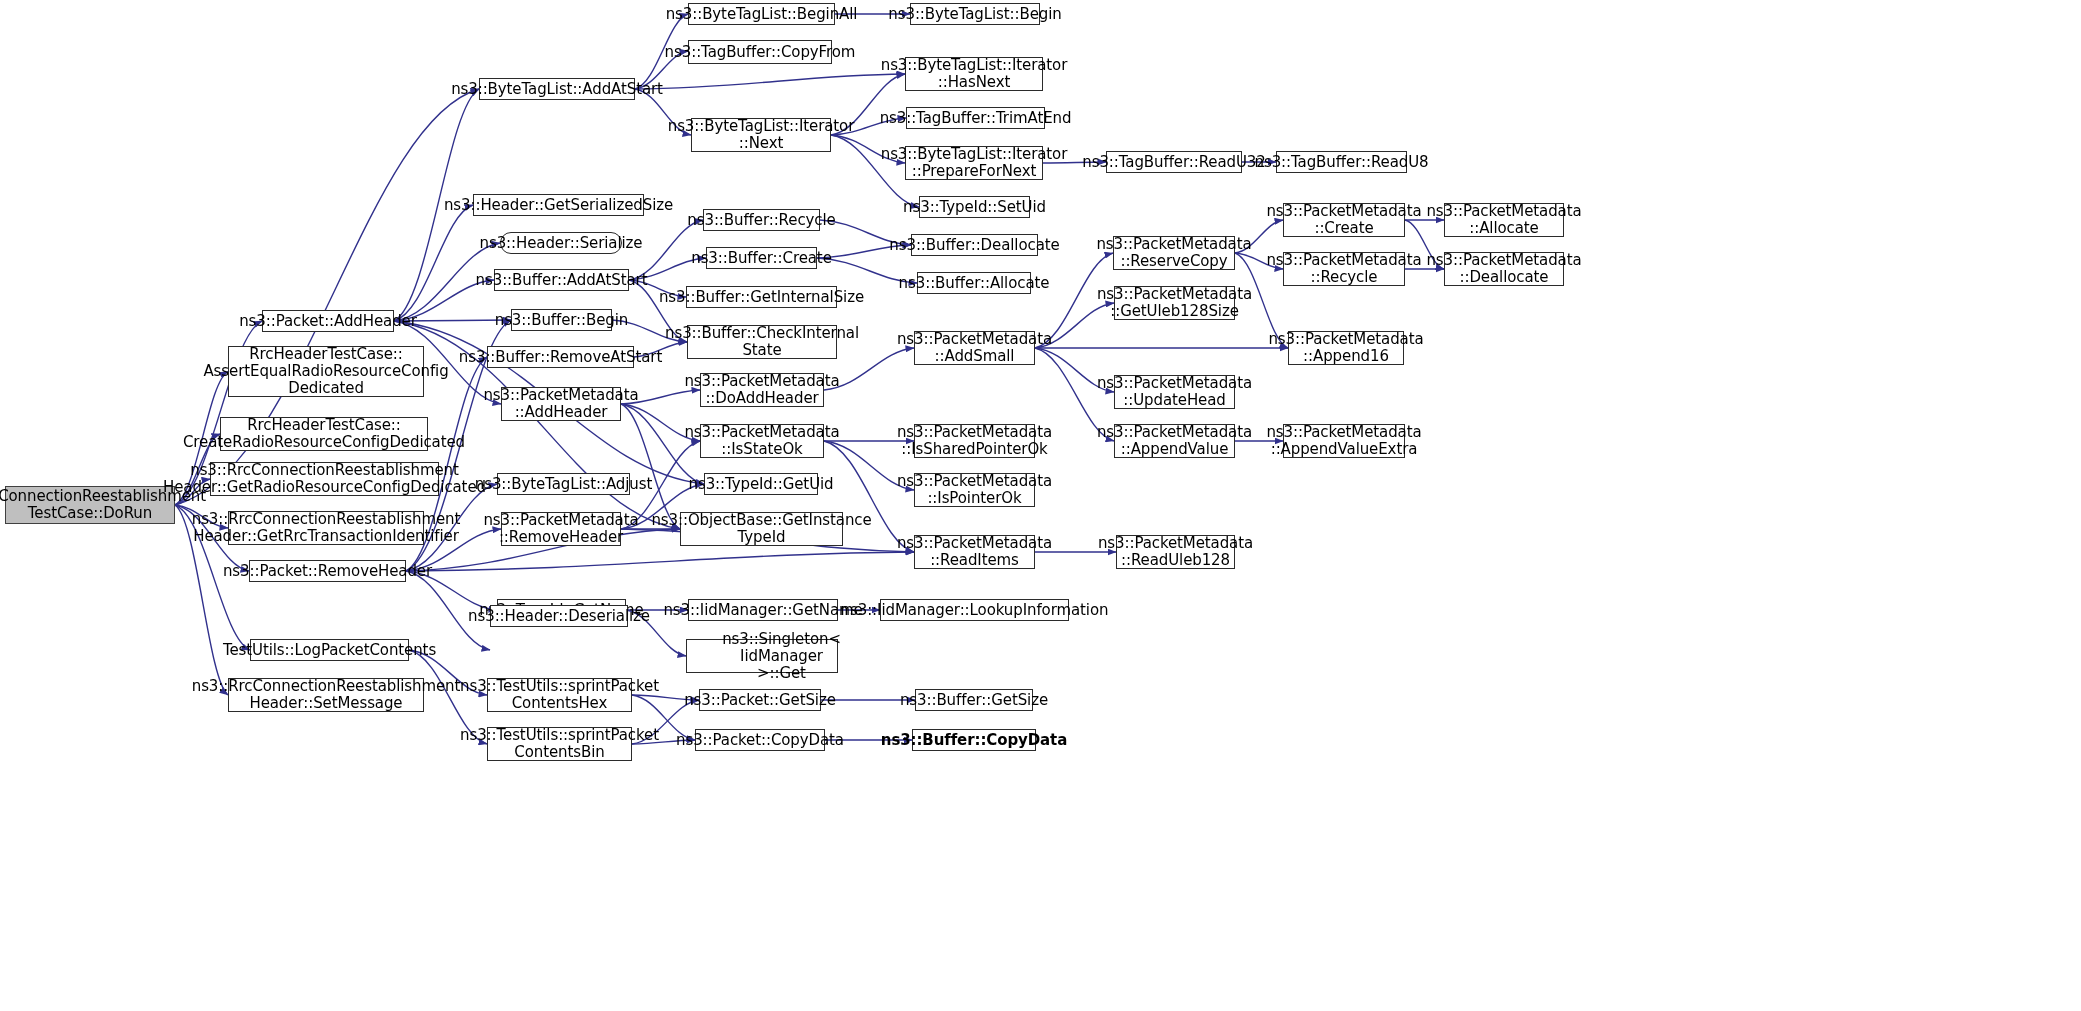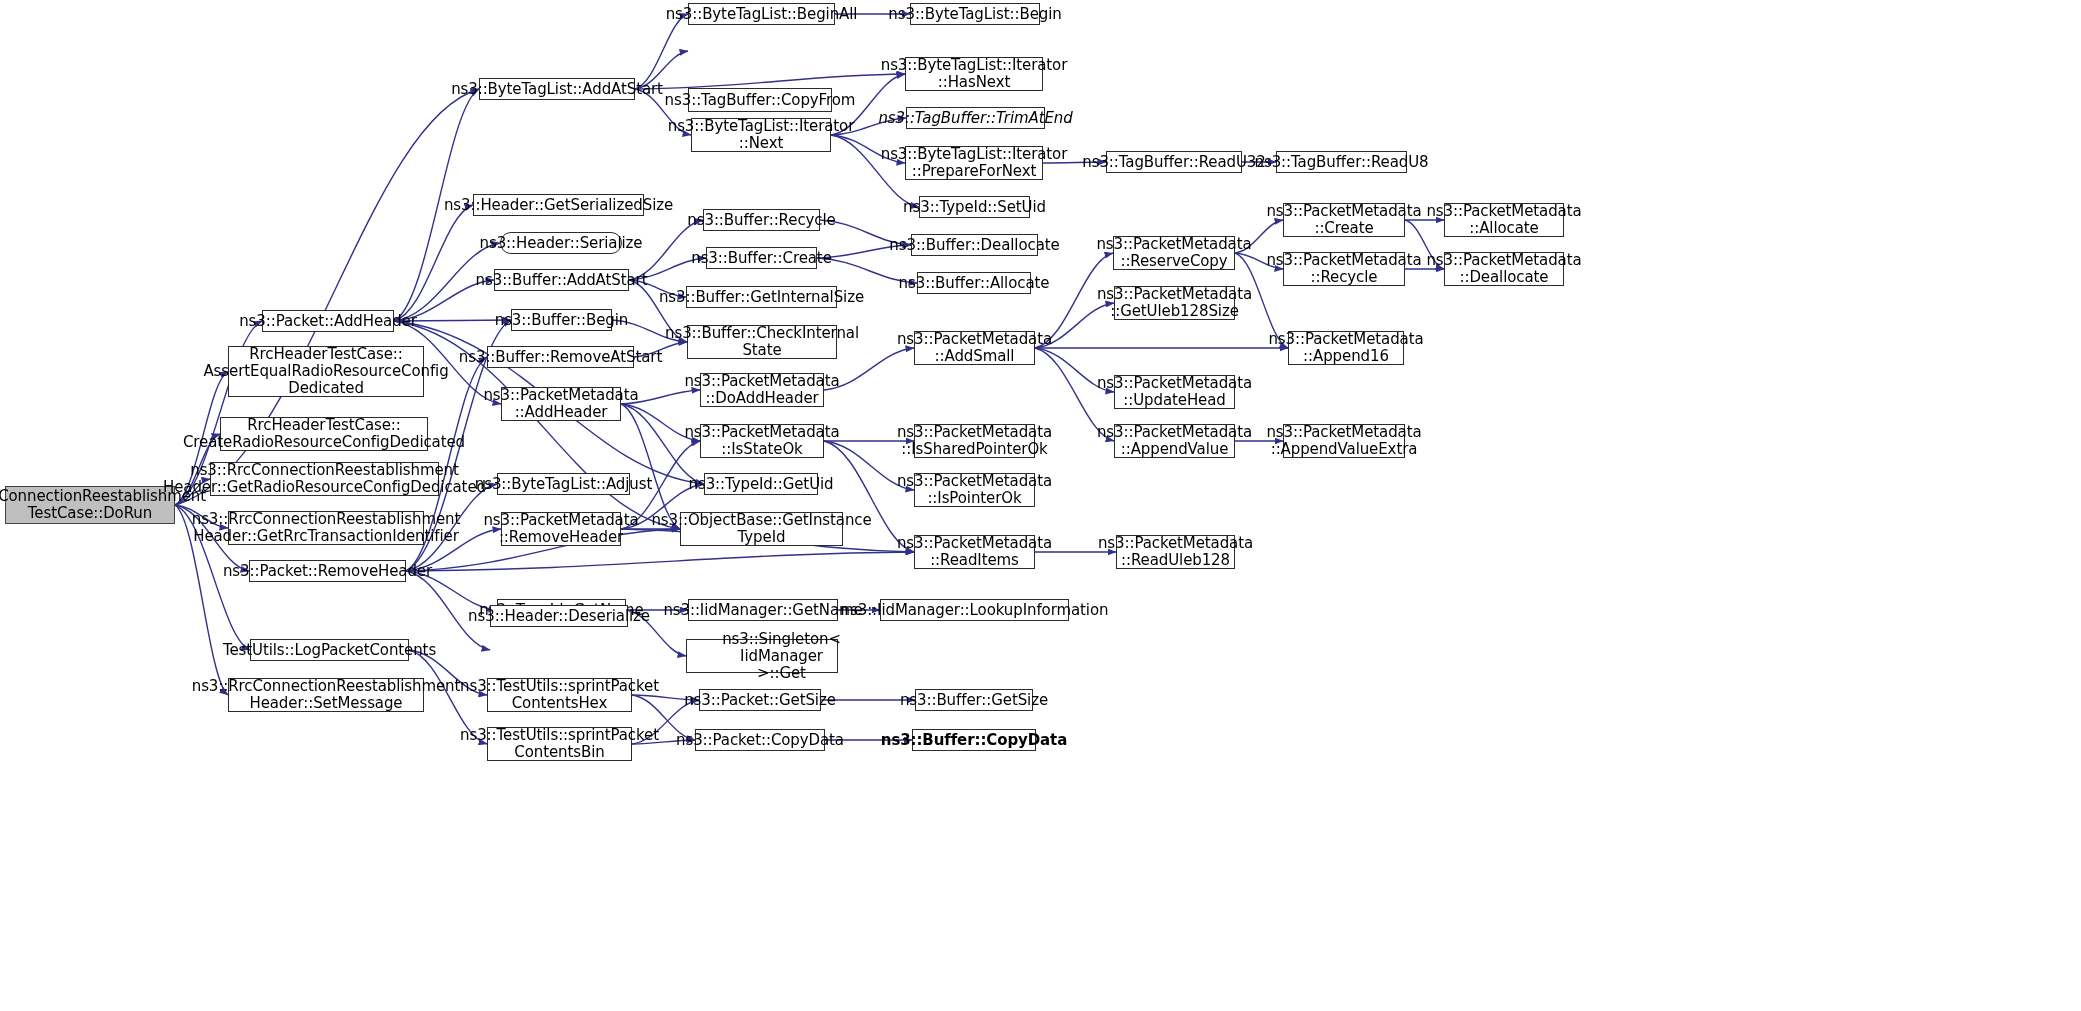--- a/index.html
+++ b/index.html
@@ -161,21 +161,21 @@
       <div class="node" style="left: 497px; top: 473px; width: 133px; height: 22px;">ns3::ByteTagList::Adjust</div>
       <div class="node" style="left: 501px; top: 512px; width: 120px; height: 34px;">ns3::PacketMetadata
 ::RemoveHeader</div>
       <div class="node" style="left: 497px; top: 599px; width: 129px; height: 22px;">ns3::TypeId::GetName</div>
       <div class="node" style="left: 490px; top: 605px; width: 138px; height: 22px;">ns3::Header::Deserialize</div>
       <div class="node" style="left: 487px; top: 678px; width: 145px; height: 34px;">ns3::TestUtils::sprintPacket
 ContentsHex</div>
       <div class="node" style="left: 487px; top: 727px; width: 145px; height: 34px;">ns3::TestUtils::sprintPacket
 ContentsBin</div>
       <div class="node" style="left: 688px; top: 3px; width: 147px; height: 22px;">ns3::ByteTagList::BeginAll</div>
-      <div class="node" style="left: 688px; top: 40px; width: 144px; height: 24px; margin-top: 48px;">ns3::TagBuffer::CopyFrom</div>
+      <div class="node" style="left: 688px; top: 40px; width: 144px; height: 24px;">ns3::TagBuffer::CopyFrom</div>
       <div class="node" style="left: 691px; top: 118px; width: 140px; height: 34px;">ns3::ByteTagList::Iterator
 ::Next</div>
       <div class="node" style="left: 703px; top: 209px; width: 117px; height: 22px;">ns3::Buffer::Recycle</div>
       <div class="node" style="left: 706px; top: 247px; width: 111px; height: 22px;">ns3::Buffer::Create</div>
       <div class="node" style="left: 686px; top: 286px; width: 151px; height: 22px;">ns3::Buffer::GetInternalSize</div>
       <div class="node" style="left: 687px; top: 325px; width: 150px; height: 34px;">ns3::Buffer::CheckInternal
 State</div>
       <div class="node" style="left: 700px; top: 373px; width: 124px; height: 34px;">ns3::PacketMetadata
 ::DoAddHeader</div>
       <div class="node" style="left: 700px; top: 424px; width: 124px; height: 34px;">ns3::PacketMetadata
@@ -184,21 +184,21 @@
       <div class="node" style="left: 680px; top: 512px; width: 163px; height: 34px; text-align: center;">ns3::ObjectBase::GetInstance
 TypeId</div>
       <div class="node" style="left: 688px; top: 599px; width: 150px; height: 22px;">ns3::IidManager::GetName</div>
       <div class="node" style="left: 686px; top: 639px; width: 152px; height: 34px; padding-left: 43px;">ns3::Singleton&lt; IidManager
 &gt;::Get</div>
       <div class="node" style="left: 699px; top: 689px; width: 122px; height: 22px;">ns3::Packet::GetSize</div>
       <div class="node" style="left: 695px; top: 729px; width: 130px; height: 22px;">ns3::Packet::CopyData</div>
       <div class="node" style="left: 910px; top: 3px; width: 130px; height: 22px;">ns3::ByteTagList::Begin</div>
       <div class="node" style="left: 905px; top: 57px; width: 138px; height: 34px;">ns3::ByteTagList::Iterator
 ::HasNext</div>
-      <div class="node" style="left: 906px; top: 107px; width: 139px; height: 22px; font-style: italic;">ns3::TagBuffer::TrimAtEnd</div>
+      <div class="node" style="left: 906px; top: 107px; width: 139px; height: 22px;">ns3::TagBuffer::TrimAtEnd</div>
       <div class="node" style="left: 905px; top: 146px; width: 138px; height: 34px;">ns3::ByteTagList::Iterator
 ::PrepareForNext</div>
       <div class="node" style="left: 919px; top: 196px; width: 111px; height: 22px;">ns3::TypeId::SetUid</div>
       <div class="node" style="left: 911px; top: 234px; width: 127px; height: 22px;">ns3::Buffer::Deallocate</div>
       <div class="node" style="left: 917px; top: 272px; width: 114px; height: 22px;">ns3::Buffer::Allocate</div>
       <div class="node" style="left: 914px; top: 331px; width: 121px; height: 34px;">ns3::PacketMetadata
 ::AddSmall</div>
       <div class="node" style="left: 914px; top: 424px; width: 121px; height: 34px;">ns3::PacketMetadata
 ::IsSharedPointerOk</div>
       <div class="node" style="left: 914px; top: 473px; width: 121px; height: 34px;">ns3::PacketMetadata

